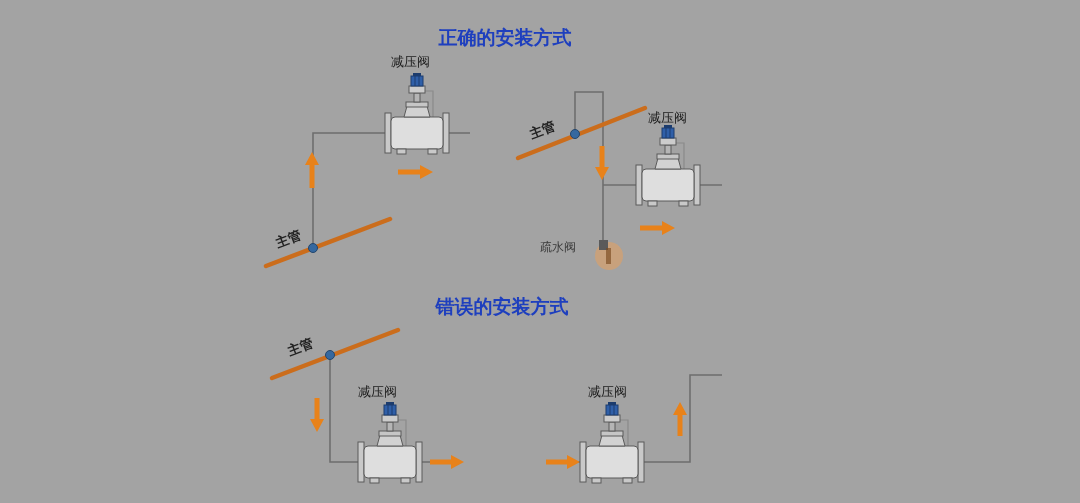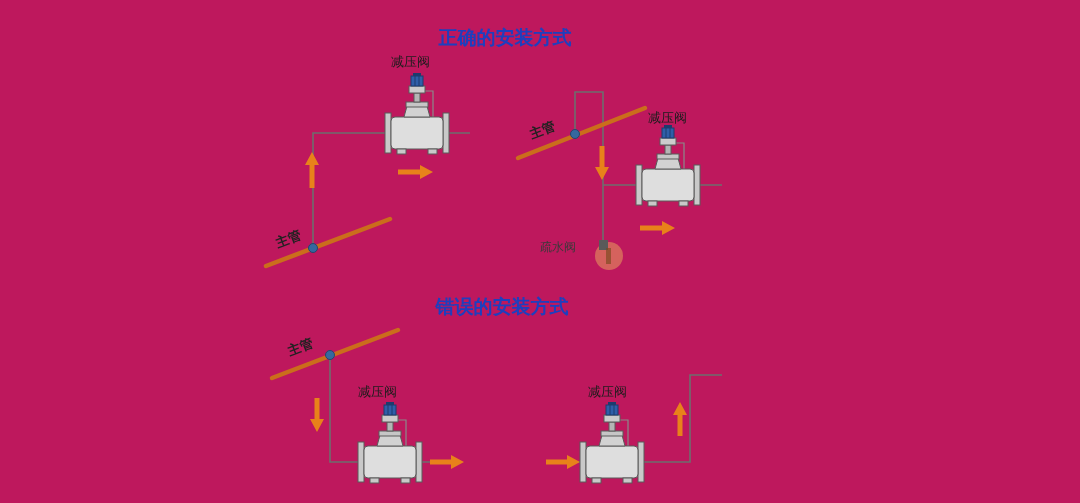--- a/index.html
+++ b/index.html
@@ -1,19 +1,19 @@
 <!DOCTYPE html>
 <html><head>
 <meta charset="utf-8">
 <style>
   html,body{margin:0;padding:0;background:#ffffff;}
   .canvas{
     position:relative;
     width:1080px;height:503px;
-    background:#be185d;
+    background:#a3a3a3;
     font-family:"DejaVu Sans","Liberation Sans",sans-serif;
     overflow:hidden;
   }
   svg text{font-family:"DejaVu Sans","Liberation Sans",sans-serif;}
   .title-text{font-size:19px;font-weight:bold;fill:#1e3fbe;}
   .part-label{font-size:13px;fill:#1d1d1d;}
   .pipe-label{font-size:13px;fill:#222222;font-weight:600;}
   .trap-label{font-size:12px;fill:#3a3a3a;}
 </style>
 </head>

